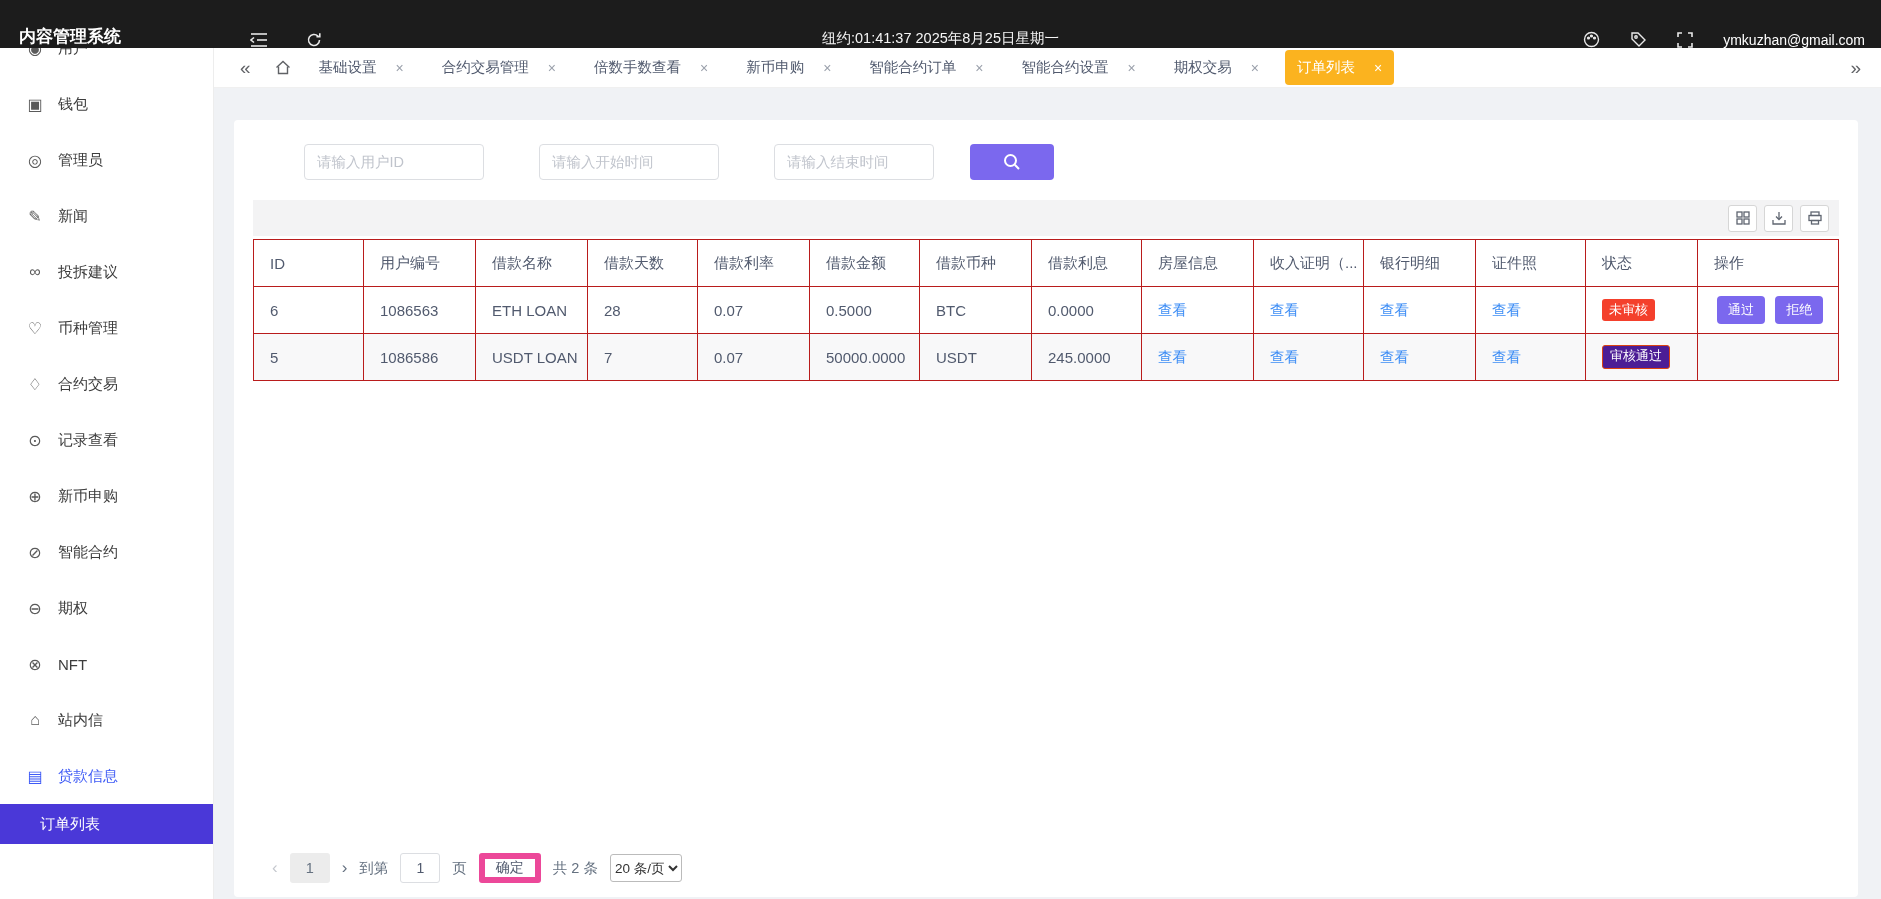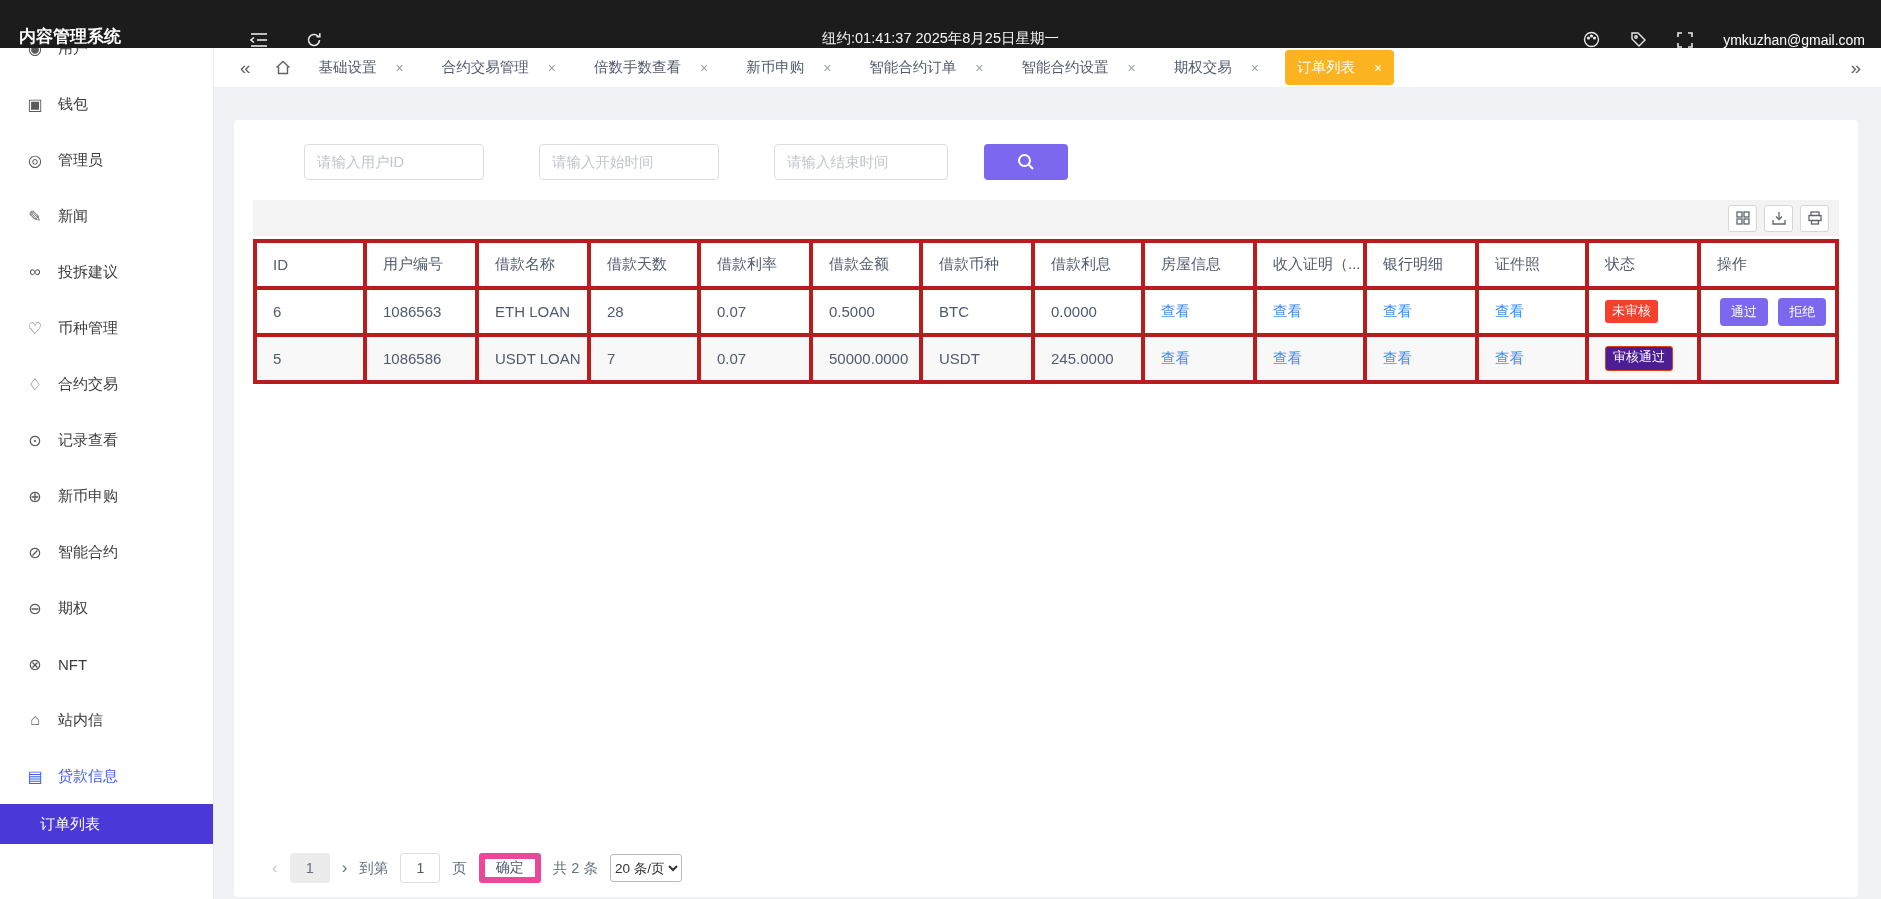--- a/index.html
+++ b/index.html
@@ -69,40 +69,40 @@
     position:absolute; left:234px; top:120px; width:1624px; bottom:2px;
     background:#ffffff; border-radius:4px;
   }
   .filters { display:flex; align-items:center; padding:24px 0 0 70px; }
   .flt-input {
     width:180px; height:36px; border:1px solid #dcdee2; border-radius:4px;
     padding:0 12px; font-size:14.5px; color:#515a6e; margin-right:55px;
     font-family:"Liberation Sans", sans-serif; outline:none;
   }
   .flt-input::placeholder { color:#c0c4cc; }
-  .flt-input.last { margin-right:36px; width:174px; }
+  .flt-input.last { margin-right:36px; width:160px; }
   .search-btn {
     width:84px; height:36px; background:#7b68ee; border:none; border-radius:4px;
     display:flex; align-items:center; justify-content:center; cursor:pointer;
   }
 
   .table-wrap { margin:20px 19px 0 19px; }
   .tbl-toolbar {
     height:36px; background:#f3f3f4;
     display:flex; align-items:center; justify-content:flex-end; gap:7px;
     padding-right:10px; margin-bottom:3px;
   }
   .tool-btn {
     width:29px; height:27px; background:#ffffff; border:1px solid #d6d6d6; border-radius:3px;
     display:flex; align-items:center; justify-content:center; color:#5f6570; cursor:pointer;
   }
 
   table.grid { width:100%; border-collapse:collapse; table-layout:fixed; font-size:15px; color:#515a6e; }
   table.grid th, table.grid td {
-    border:4px solid #b91c1c; height:47px; padding:0 16px;
+    border:1px solid #b91c1c; height:47px; padding:0 16px;
     text-align:left; font-weight:400; overflow:hidden; white-space:nowrap;
   }
   table.grid tr.stripe td { background:#f8f8f9; }
   th.op-col, td.op-cell { text-align:center; }
 
   .view-link { color:#3d8df5; cursor:pointer; text-decoration:none; font-size:14.5px; }
   .badge {
     display:inline-block; padding:3px 7px; font-size:13px; color:#ffffff;
     border-radius:3px; line-height:1.3;
   }

